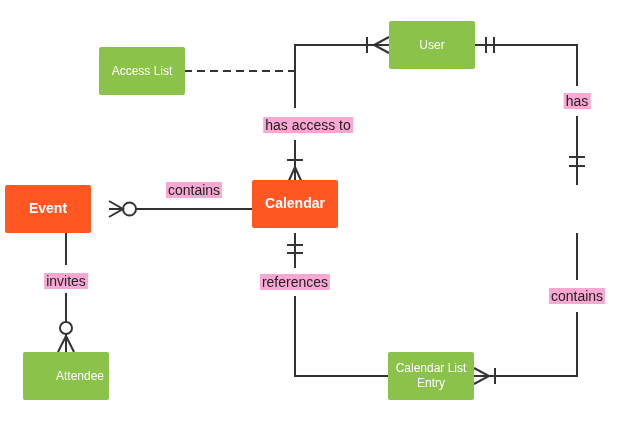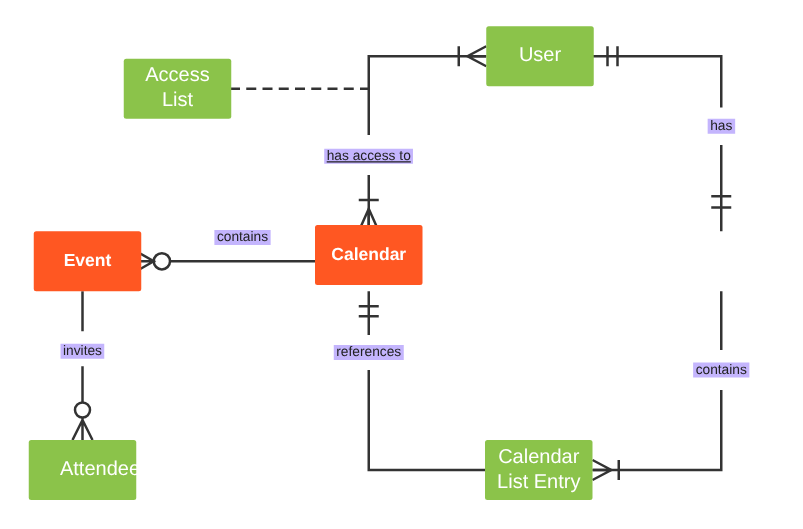--- a/index.html
+++ b/index.html
@@ -22,39 +22,39 @@
   }
   .entity {
     position: absolute;
     width: 86px;
     height: 48px;
     display: flex;
     align-items: center;
     justify-content: center;
     text-align: center;
     color: #ffffff;
-    font-size: 16px;
+    font-size: 12px;
     line-height: 1.25;
     border-radius: 2px;
     padding: 0 4px;
     box-sizing: border-box;
   }
   .entity.green { background: #8BC34A; }
   .entity.orange {
     background: #FF5722;
     font-weight: bold;
     font-size: 14px;
   }
   .rel-label {
     position: absolute;
     transform: translate(-50%, -50%);
-    font-size: 11px;
+    font-size: 14px;
     color: #212121;
     white-space: nowrap;
-    background: #c4b5fd;
+    background: #f9a8d4;
     padding: 0 2px;
   }
   .conn {
     stroke: #333333;
     stroke-width: 2;
     fill: none;
   }
   .conn-circle {
     stroke: #333333;
     stroke-width: 2;
@@ -116,38 +116,38 @@
   </svg>
 
   <div class="entity green" style="left:389px; top:21px;">
     <span>User</span>
   </div>
 
   <div class="entity green" style="left:99px; top:47px;">
     <span>Access List</span>
   </div>
 
-  <div class="entity orange" style="left:27px; top:185px;align-items:center;">
+  <div class="entity orange" style="left:5px; top:185px;align-items:center;">
     <span>Event</span>
   </div>
 
   <div class="entity orange" style="left:252px; top:180px;">
     <span>Calendar</span>
   </div>
 
 
   <div class="entity green" style="left:23px; top:352px;padding-left:32px;">
     <span>Attendee</span>
   </div>
 
   <div class="entity green" style="left:388px; top:352px;">
     <span>Calendar List Entry</span>
   </div>
 
-  <div class="rel-label" style="left:295px; top:125px;text-decoration:underline;">has access to</div>
+  <div class="rel-label" style="left:308px; top:125px;">has access to</div>
 
   <div class="rel-label" style="left:577px; top:101px;">has</div>
 
   <div class="rel-label" style="left:194px; top:190px;">contains</div>
 
   <div class="rel-label" style="left:66px; top:281px;">invites</div>
 
   <div class="rel-label" style="left:295px; top:282px;">references</div>
 
   <div class="rel-label" style="left:577px; top:296px;">contains</div>

